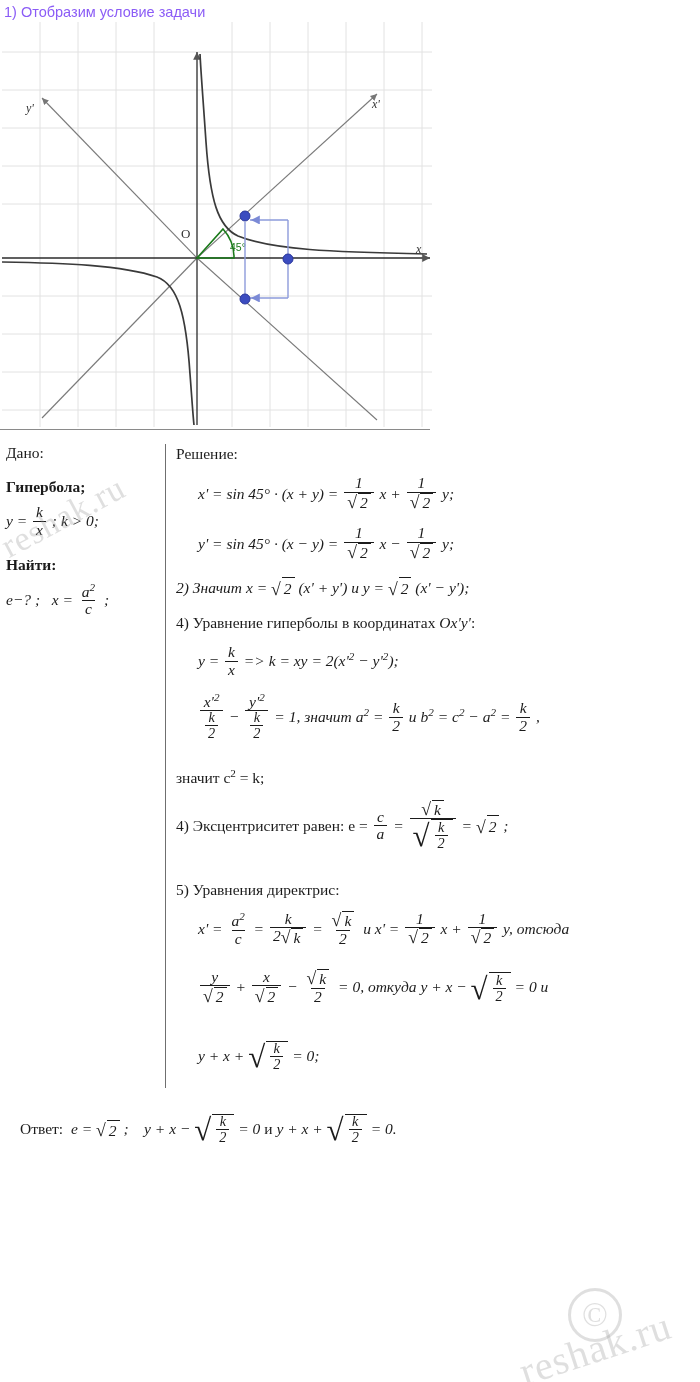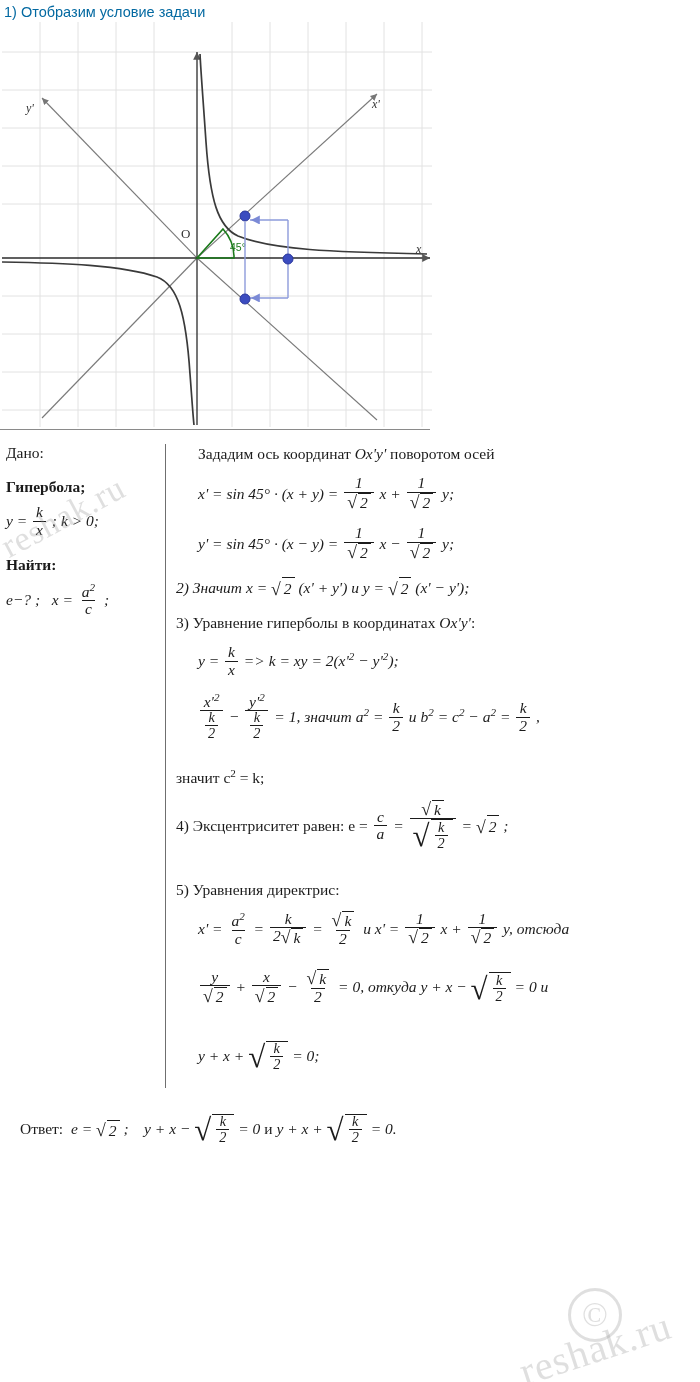--- a/index.html
+++ b/index.html
@@ -9,21 +9,21 @@
     height: 1382px;
     background: #ffffff;
     font-family: "Liberation Serif", serif;
     color: #1b1b1b;
     position: relative;
     overflow: hidden;
   }
   .step-title {
     font-family: "Liberation Sans", sans-serif;
     font-size: 14.5px;
-    color: #0369a1;
+    color: #8b5cf6;
     padding: 4px 0 2px 4px;
   }
   
   .graph-wrap {
     position: relative;
     width: 430px;
     height: 405px;
     margin-left: 2px;
   }
   .graph-svg { display: block; }
@@ -251,25 +251,23 @@
         </span>
         <span>;</span>
       </span>
     </div>
   </div>
 
   <div class="vline"></div>
 
   <div class="col-right">
 
-
-
-    <div class="step sub">
-      <span>Зададим ось координат </span><span class="math">Ox'y'</span><span> поворотом осей</span>
-    </div>
+    <div class="step">Решение:</div>
+
+
 
 
     <div class="eq math">
       <span class="nw">
         <span>x' = sin 45° · (x + y) =</span>
         <span class="frac">
           <span class="num">1</span>
           <span class="den">
             <span class="rad">
                 <span class="sign">√</span>
@@ -327,21 +325,21 @@
         <span>(x' + y')  и  y = </span>
         <span class="rad">
             <span class="sign">√</span>
             <span class="body">2</span>
           </span>
         <span>(x' − y');</span>
       </span>
     </div>
 
     <div class="step">
-      <span>3) Уравнение гиперболы в координатах </span><span class="math">Ox'y'</span><span>:</span>
+      <span>4) Уравнение гиперболы в координатах </span><span class="math">Ox'y'</span><span>:</span>
     </div>
 
     <div class="eq math">
       <span class="nw">
         <span>y =</span>
         <span class="frac">
           <span class="num">k</span>
           <span class="den">x</span>
         </span>
         <span>=&gt;   k = xy = 2(x'</span><sup>2</sup><span> − y'</span><sup>2</sup><span>);</span>

